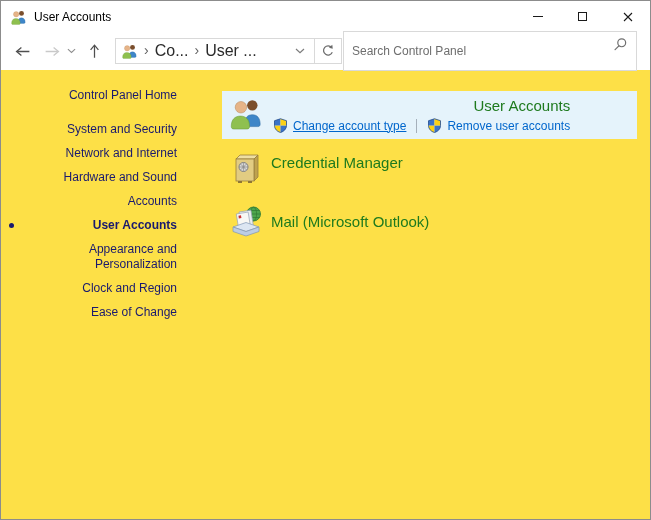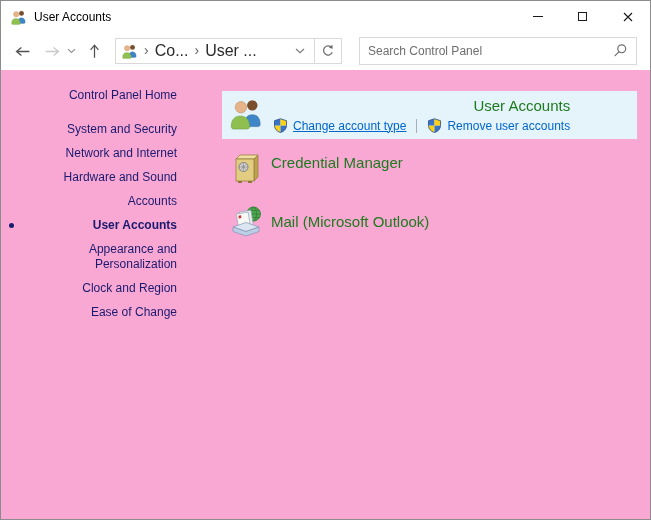--- a/index.html
+++ b/index.html
@@ -1,21 +1,21 @@
 <!DOCTYPE html>
 <html style="--title-green: #1E7A1E; --link-blue: #0066CC; --sidebar-navy: #1A1A6E; --highlight-blue: #E5F3FB;"><head>
 <meta charset="utf-8">
 <style>
   * { margin:0; padding:0; box-sizing:border-box; }
   html,body { background:#f0f0f0; }
   body { font-family:"Liberation Sans","DejaVu Sans",sans-serif; -webkit-font-smoothing:antialiased; }
 
   .window {
     position:relative; width:651px; height:520px;
-    background:#f9a8d4; border:1px solid #8c8c8c; overflow:hidden;
+    background:#fde047; border:1px solid #8c8c8c; overflow:hidden;
   }
 
   
   .titlebar { height:31px; display:flex; align-items:center; padding-left:10px; background:#fff; }
   .titlebar-icon { width:16px; height:16px; flex:none; }
   .titlebar-title { font-size:12px; color:#000; margin-left:7px; flex:1; white-space:nowrap; }
   .winbtns { display:flex; height:31px; flex:none; }
   .winbtn { width:45px; height:31px; display:flex; align-items:center; justify-content:center; cursor:default; }
   .glyph-min { width:10px; height:1px; background:#1a1a1a; }
   .glyph-max { width:9px; height:9px; border:1px solid #1a1a1a; }
@@ -35,21 +35,21 @@
     border:1px solid #d9d9d9; display:flex; align-items:center; background:#fff;
   }
   .crumb-icon { width:16px; height:16px; margin-left:6px; flex:none; }
   .crumb-sep { font-size:14px; color:#5f5f5f; margin:0 6px; line-height:1; padding-bottom:2px; }
   .crumb { font-size:16px; color:#2b2b2b; white-space:nowrap; }
   .crumb-spacer { flex:1; }
   .crumb-chev { width:10px; height:6px; color:#7c7c7c; margin-right:9px; flex:none; }
   .refresh-seg { width:27px; height:100%; border-left:1px solid #d9d9d9; display:flex; align-items:center; justify-content:center; flex:none; }
   .refresh-seg svg { width:14px; height:14px; }
 
-  .search-box { margin-left:17px; flex:1; height:28px; border:1px solid #d9d9d9; position:relative; background:#fff; }
+  .search-box { margin-left:1px; flex:1; height:40px; border:1px solid #d9d9d9; position:relative; background:#fff; }
   .search-box input {
     width:100%; height:100%; border:none; outline:none;
     font-family:"Liberation Sans","DejaVu Sans",sans-serif;
     font-size:12px; color:#333; padding:0 28px 0 8px; background:transparent;
   }
   .search-box input::placeholder { color:#6e6e6e; opacity:1; }
   .search-icon { position:absolute; right:8px; top:5px; width:15px; height:15px; }
 
   
   .bodywrap { display:flex; height:449px;text-align:right; }

